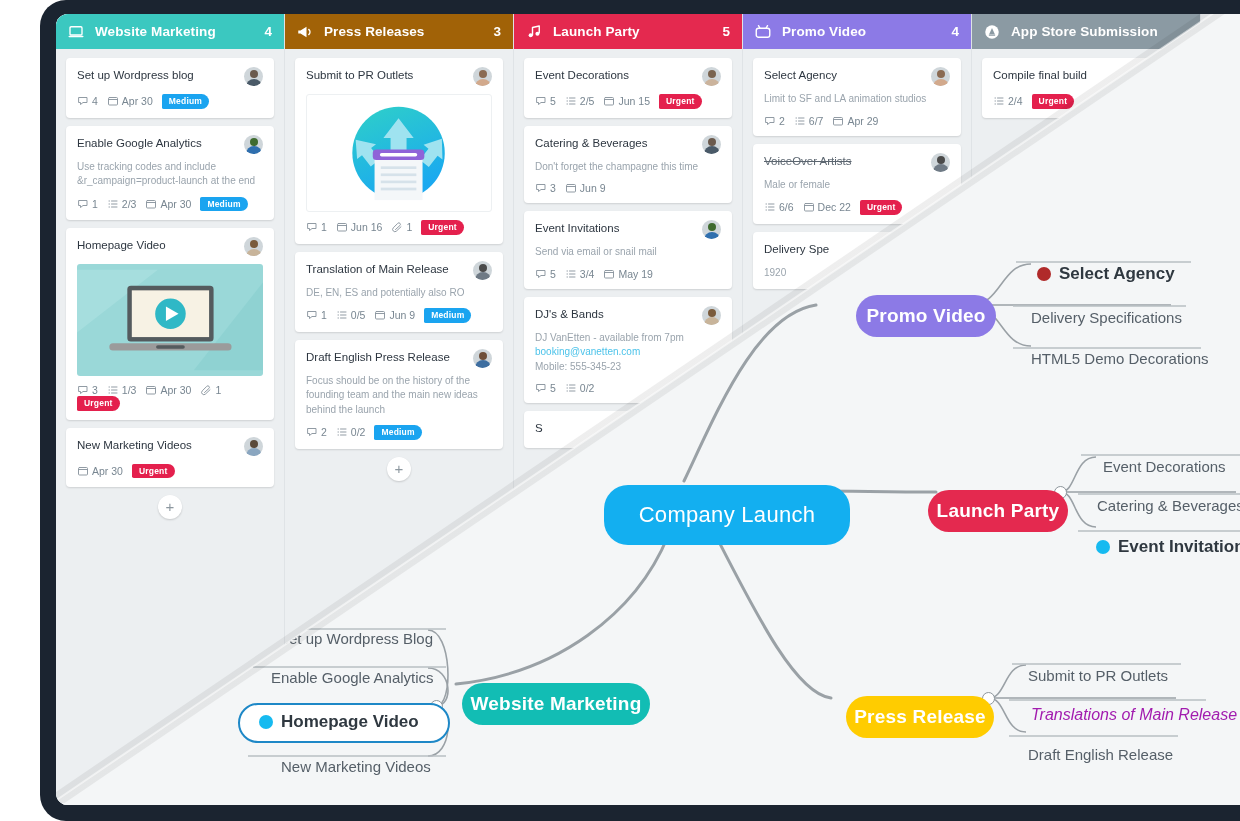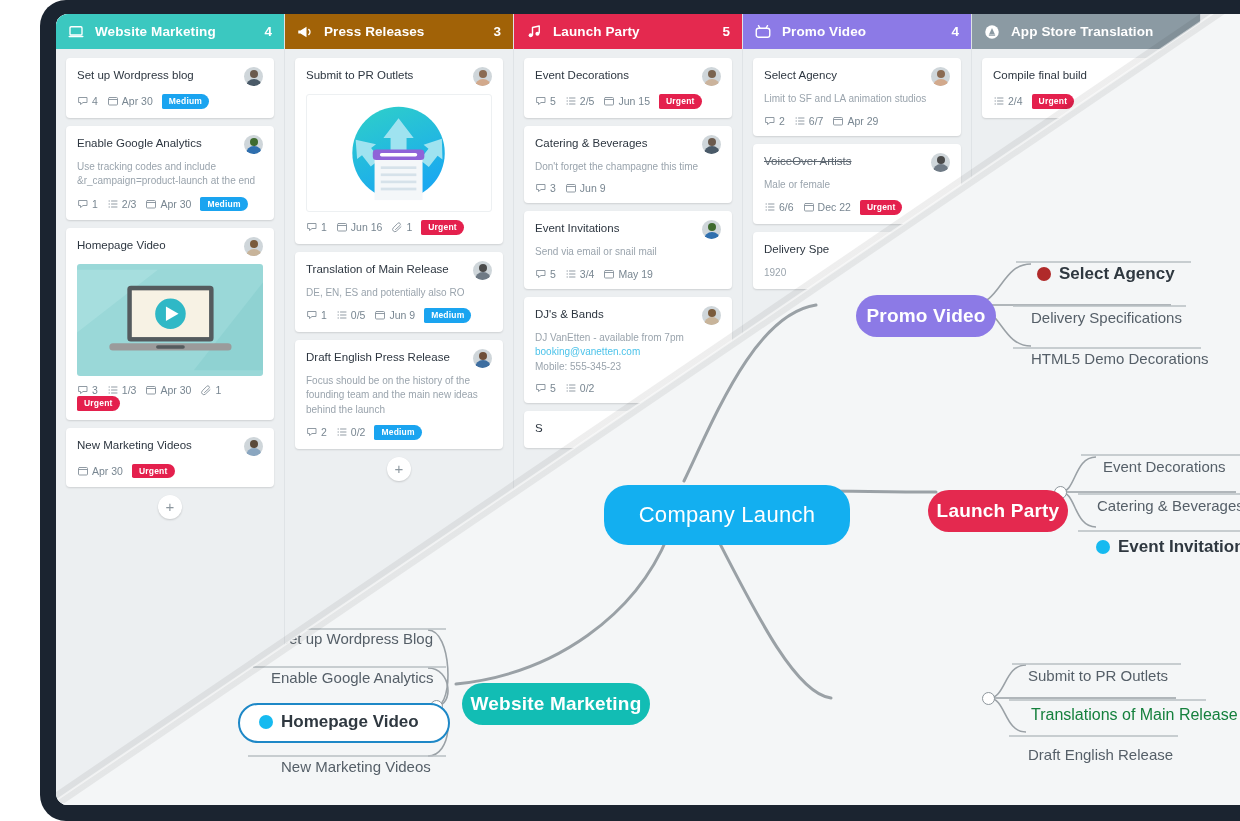--- a/index.html
+++ b/index.html
@@ -162,21 +162,21 @@
   .node.root { font-weight: normal; font-size: 22px; letter-spacing: .3px; }
 
   .leaf {
     position: absolute;
     font-size: 15px;
     color: #555f68;
     white-space: nowrap;
     display: flex; align-items: center; gap: 8px;
   }
   .leaf.sel { font-weight: bold; font-size: 17px; color: #2f3840; }
-  .leaf.warn { color: #15803d; font-size: 16px; }
+  .leaf.warn { color: #a21caf; font-style: italic; font-size: 16px; }
   .dot { width: 14px; height: 14px; border-radius: 50%; display: inline-block; }
 
   .sel-box {
     position: absolute;
     border: 2px solid #1e88c7;
     border-radius: 22px;
     background: #ffffff;
   }
   .mm-knot {
     position: absolute;
@@ -579,21 +579,21 @@
         </div>
         <div class="column">
           <div class="col-head" style="background:#8b9aa3">
             <span class="ico">
               <svg xmlns="http://www.w3.org/2000/svg" width="18" height="18" viewBox="0 0 24 24" fill="#fff">
                 <circle cx="12" cy="12" r="9" fill="#fff"></circle>
                 <path d="M12 6.5 8.2 15h7.6z" fill="#8b9aa3"></path>
                 <path d="M7.8 16.2h8.4" stroke="#8b9aa3" stroke-width="1.6"></path>
               </svg>
             </span>
-            <span class="col-title">App Store Translation</span>
+            <span class="col-title">App Store Submission</span>
             <span class="col-count"></span>
           </div>
           <div class="col-body">
             <div class="card">
               <div class="card-top">
                 <div class="card-title">Compile final build</div>
                 <div class="avatar">
                   <span class="a-head" style="background:#7a6450"></span>
                   <span class="a-body" style="background:#cbb39c"></span>
                 </div>
@@ -664,20 +664,23 @@
       <div class="mm-knot" style="left:908px;top:285px;"></div>
       <div class="mm-knot" style="left:998px;top:472px;"></div>
       <div class="mm-knot" style="left:926px;top:678px;"></div>
       <div class="mm-knot" style="left:374px;top:686px;"></div>
 
       <div class="node" style="left:800px;top:281px;width:140px;height:42px;background:#8c7ae6;">
         <span>Promo Video</span>
       </div>
       <div class="node" style="left:872px;top:476px;width:140px;height:42px;background:#e4294f;">
         <span>Launch Party</span>
+      </div>
+      <div class="node" style="left:790px;top:682px;width:148px;height:42px;background:#ffcc00;">
+        <span>Press Release</span>
       </div>
       <div class="node" style="left:406px;top:669px;width:188px;height:42px;background:#12bdb4;">
         <span>Website Marketing</span>
       </div>
       <div class="node root" style="left:548px;top:471px;width:246px;height:60px;background:#13aff0;">
         <span>Company Launch</span>
       </div>
 
       <div class="leaf sel" style="left:981px;top:250px;">
         <span class="dot" style="background:#b02a2a;"></span>

